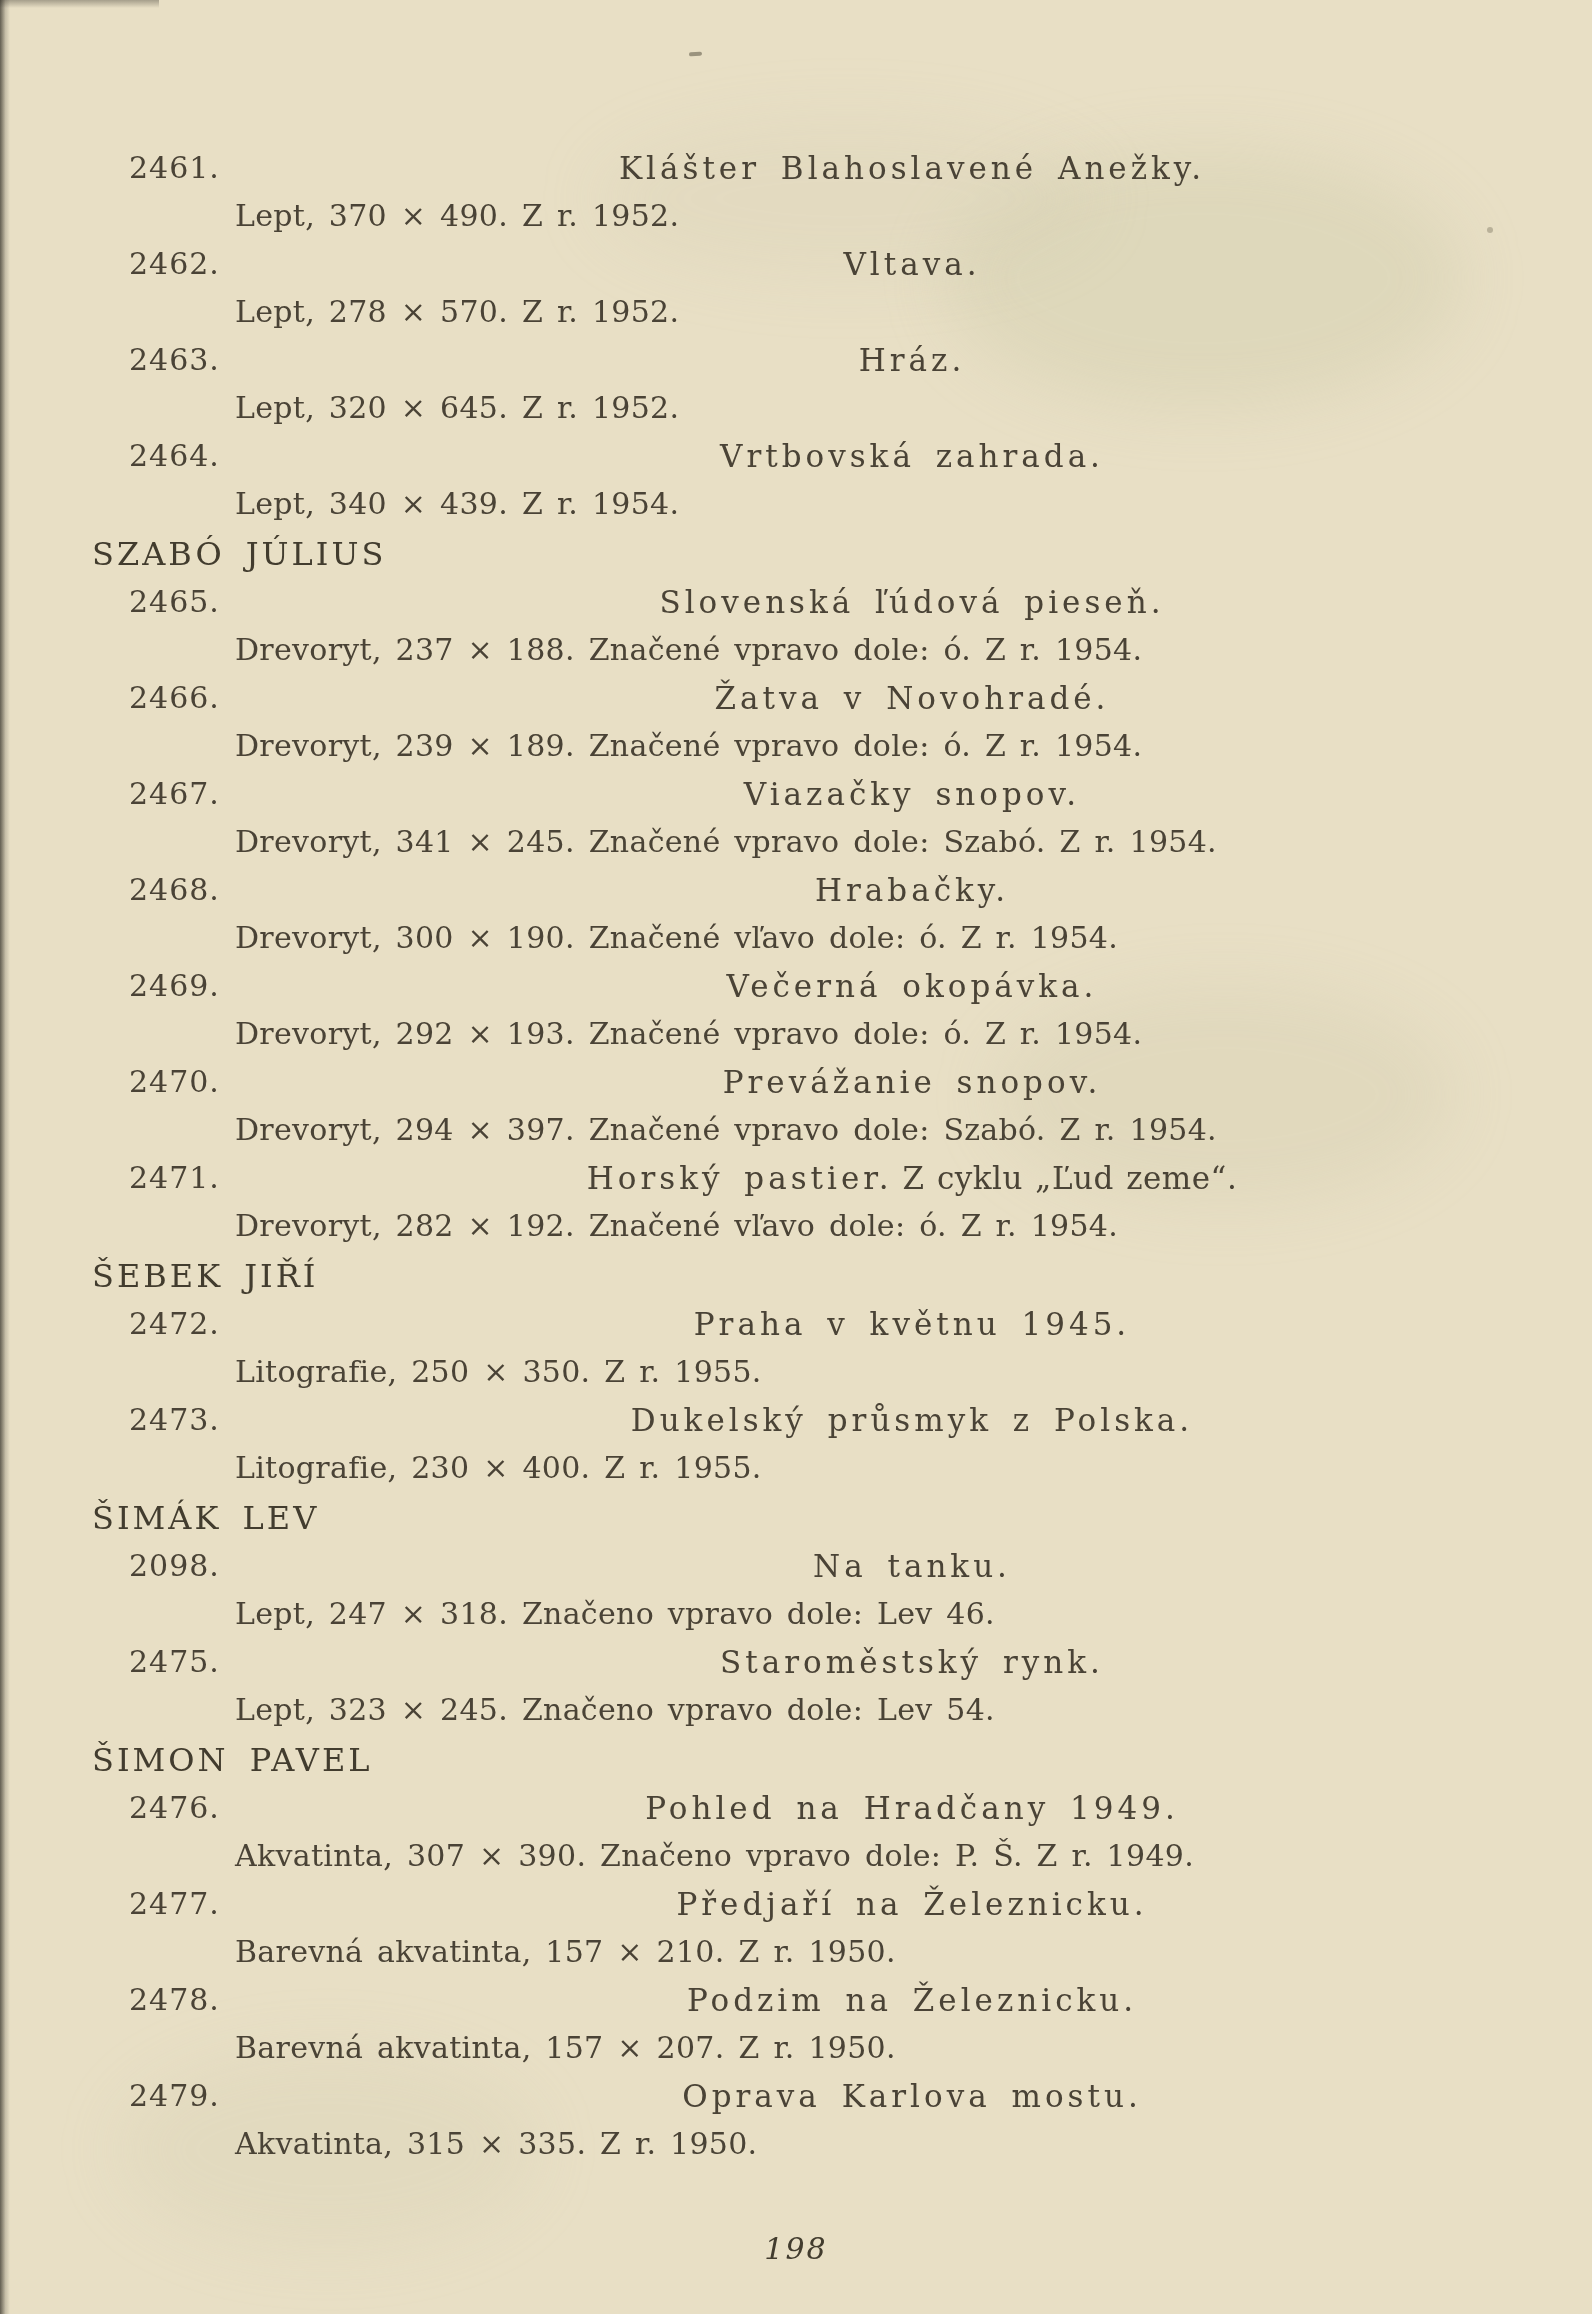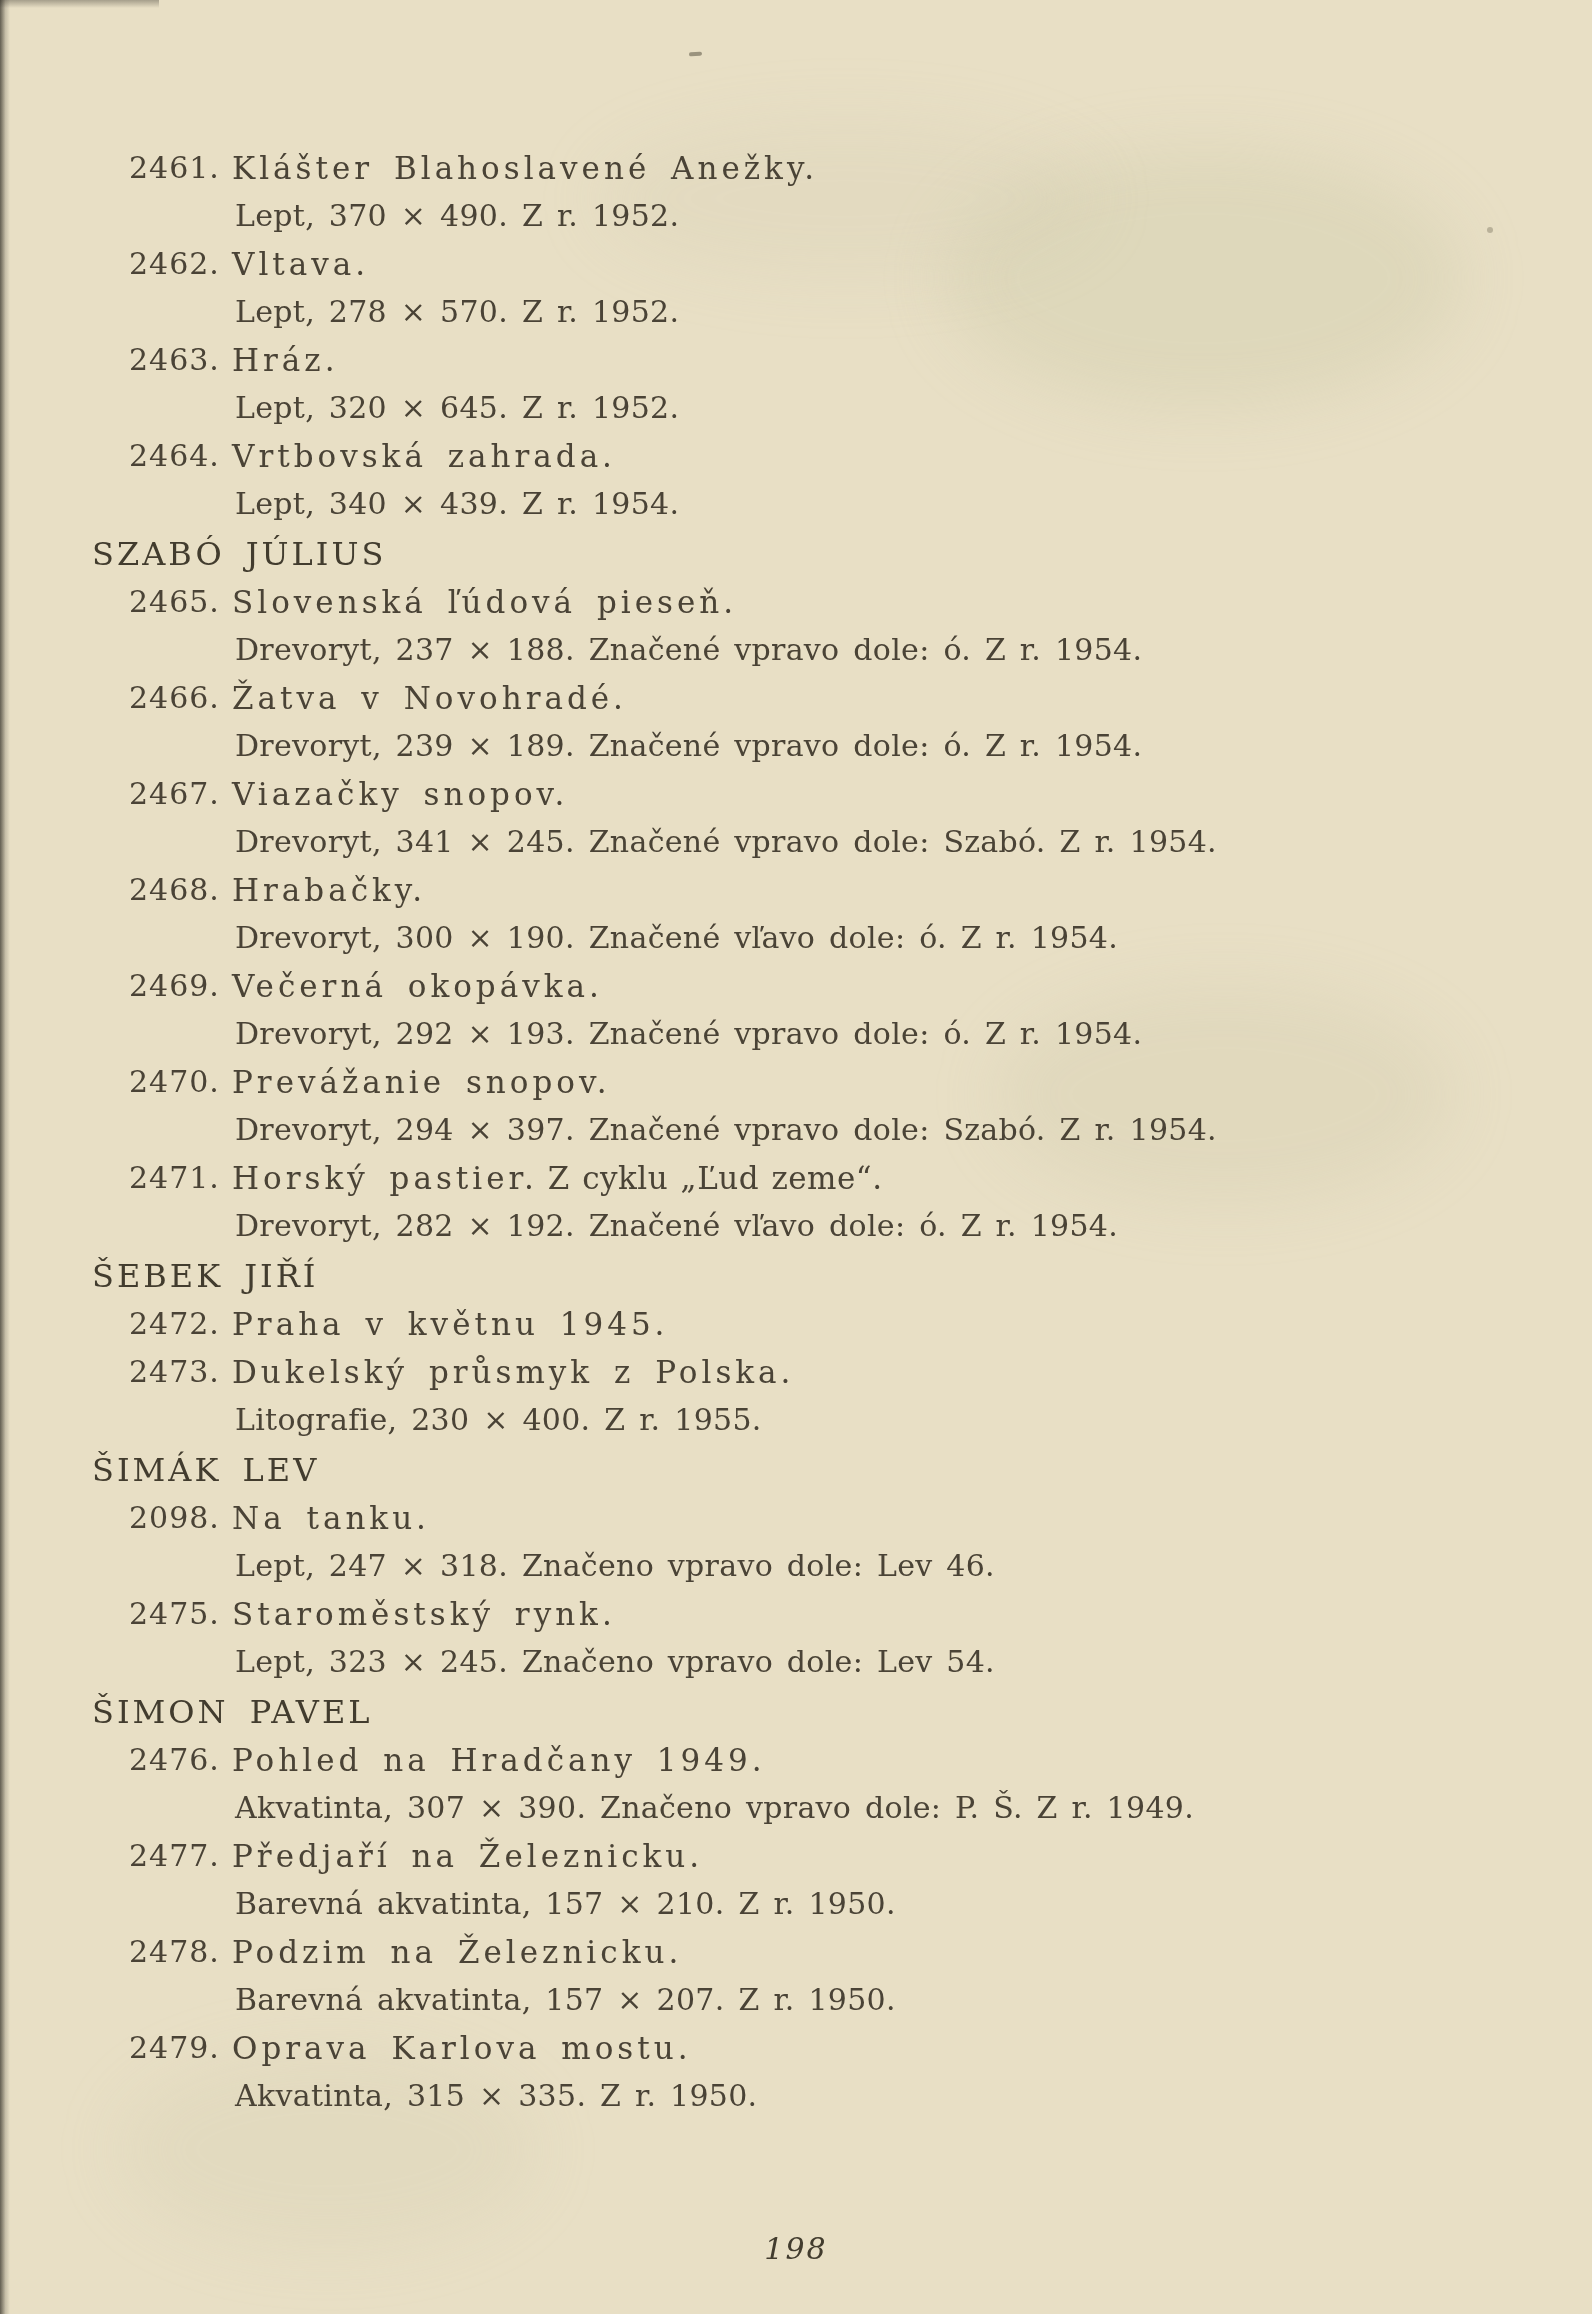--- a/index.html
+++ b/index.html
@@ -45,20 +45,21 @@
   .entry .num{
     position:absolute;left:129px;top:0;
     line-height:48px;font-size:30px;letter-spacing:1px;
   }
   .line{line-height:48px;}
   .title-line{
     margin-left:232px;
     font-size:31px;
     letter-spacing:4px;
     word-spacing:7px;
+    text-align:center;
   }
   .title-suffix{
     letter-spacing:0.5px;word-spacing:2px;margin-left:10px;
   }
   .tech-line{
     margin-left:235px;
     font-size:30px;
     letter-spacing:0.3px;
     word-spacing:4px;
   }
@@ -142,20 +143,21 @@
       </div>
       <div class="entry">
         <span class="num">2471.</span>
         <div class="line title-line"><span class="title-main">Horský pastier.</span><span class="title-suffix">Z cyklu „Ľud zeme“.</span></div>
         <div class="line tech-line">Drevoryt, 282 × 192. Značené vľavo dole: ó. Z r. 1954.</div>
       </div>
       <div class="artist">ŠEBEK JIŘÍ</div>
       <div class="entry">
         <span class="num">2472.</span>
         <div class="line title-line"><span class="title-main">Praha v květnu 1945.</span></div>
+        <div class="line tech-line">Litografie, 250 × 350. Z r. 1955.</div>
       </div>
       <div class="entry">
         <span class="num">2473.</span>
         <div class="line title-line"><span class="title-main">Dukelský průsmyk z Polska.</span></div>
         <div class="line tech-line">Litografie, 230 × 400. Z r. 1955.</div>
       </div>
       <div class="artist">ŠIMÁK LEV</div>
       <div class="entry">
         <span class="num">2098.</span>
         <div class="line title-line"><span class="title-main">Na tanku.</span></div>

